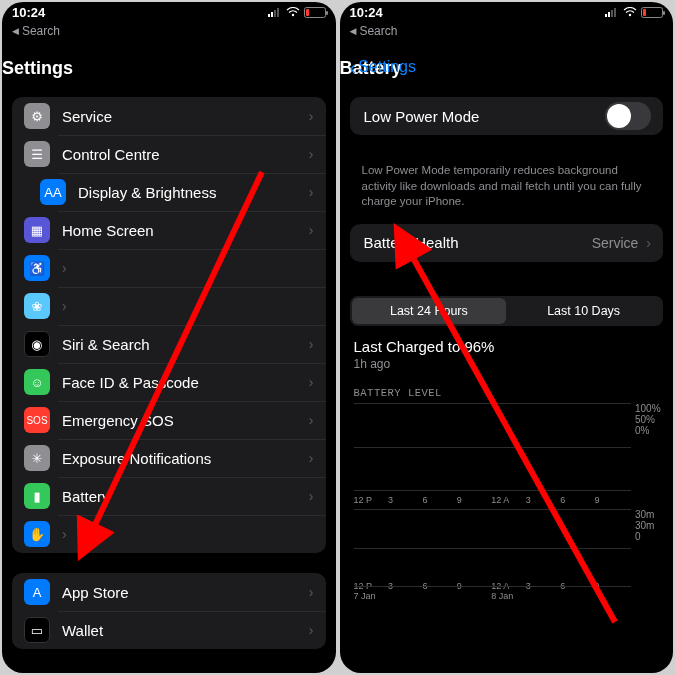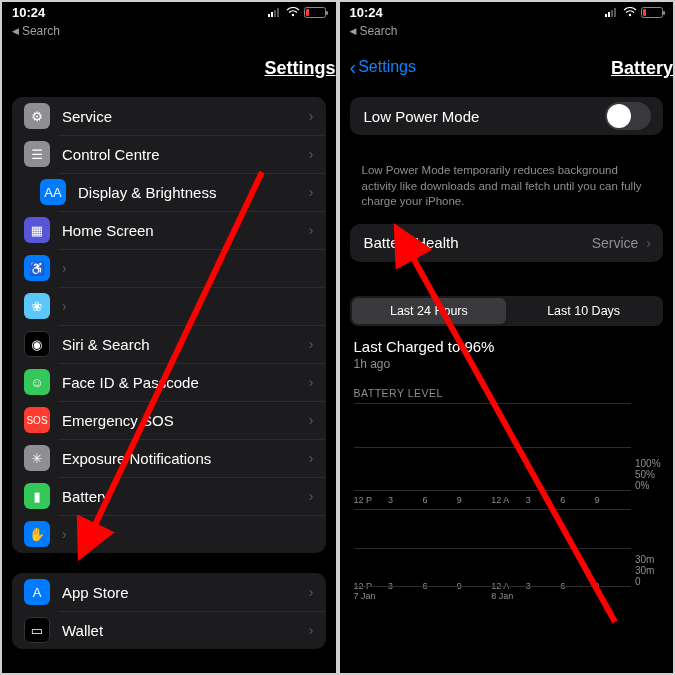--- a/index.html
+++ b/index.html
@@ -14,20 +14,21 @@
     position: relative;
   }
   .phone {
     width: 50%;
     height: 100%;
     background: #000;
     overflow: hidden;
     position: relative;
     display: flex;
     flex-direction: column;
+    border-radius: 21px;
   }
   .status-bar {
     height: 20px;
     display: flex; align-items: center; justify-content: space-between;
     padding: 0 10px;
     font-size: 13px; font-weight: 600;
   }
   .status-icons { display:flex; gap:4px; align-items:center; }
   .signal { width:14px; height:10px; display:flex; gap:1px; align-items:flex-end;}
   .signal i { width:2px; background:#fff; display:block;}
@@ -41,23 +42,22 @@
     position:relative;
   }
   .battery-pill::after{ content:""; position:absolute; right:-3px; top:3px; width:2px; height:4px; background:#888; border-radius:1px;}
   .battery-fill { position:absolute; left:1px; top:1px; bottom:1px; width:15%; background:#ff3b30; border-radius:1px;}
   .back-crumb {
     font-size:12px; color:#9ea0a5; padding: 2px 10px 6px;
     display:flex; align-items:center; gap:3px;
   }
   .back-crumb .caret { font-size:9px; }
   .title-row {
-    text-align:right; font-size:18px; font-weight:600; padding: 14px 0 18px;
+    text-align:left; font-size:18px; font-weight:600; padding: 14px 0 18px;
     position:relative;
-    text-decoration:underline;
   }
   .title-row .nav-back {
     position:absolute; left:10px; top:14px; color:#0a84ff; font-size:16px; font-weight:400;
     display:flex; align-items:center; gap:2px;
   }
   .title-row .nav-back .chev { font-size:20px; font-weight:300; line-height:14px; }
   .list-group {
     background:#1c1c1e; border-radius:10px; margin:0 10px 20px;
     overflow:hidden;
   }
@@ -86,25 +86,25 @@
   .toggle .knob{ position:absolute; left:2px; top:2px; width:24px; height:24px; background:#fff; border-radius:50%;}
 
   .seg {
     display:flex; background:#1c1c1e; border-radius:8px; margin:0 10px 12px; padding:2px;
   }
   .seg > div { flex:1; text-align:center; font-size:12.5px; padding:6px 0; border-radius:6px; color:#fff;}
   .seg > div.active { background:#3a3a3c; }
 
   .section-h { font-size:15px; padding:0 14px;}
   .sub-h { color:#8e8e93; font-size:12px; padding:2px 14px 10px;}
-  .chart-title { color:#8e8e93; font-size:10.5px; letter-spacing:0.5px; padding:6px 14px 4px;}
+  .chart-title { color:#8e8e93; font-size:10.5px; letter-spacing:0.5px; padding:6px 14px 4px;font-family:Liberation Mono, monospace;}
 
   .chart-wrap { position:relative; margin:0 14px 4px; }
   .chart-axis-r { position:absolute; right:-2px; top:0; bottom:14px; width:32px;
-    display:flex; flex-direction:column; justify-content:flex-end; font-size:10px; color:#8e8e93; text-align:left; padding-left:6px;}
+    display:flex; flex-direction:column; justify-content:flex-start; font-size:10px; color:#8e8e93; text-align:left; padding-left:6px;}
   .chart-grid { position:absolute; left:0; right:28px; top:0; bottom:14px; }
   .chart-grid .gl { position:absolute; left:0; right:0; height:1px; background:#2c2c2e;}
   .chart-canvas { position:relative; height:90px; margin-right:30px; display:flex; align-items:flex-end; gap:1px;}
   .chart-canvas.sm { height:70px; }
   .bar { flex:1; display:flex; flex-direction:column; justify-content:flex-end; }
   .bar .g { background:#30d158; width:100%; }
   .bar .r { background:#ff453a; width:100%; }
   .bar .b { background:#0a84ff; width:100%; }
   .bar .b2 { background:#64d2ff; width:100%; }
   .tick-row { display:flex; margin:2px 30px 0 0; font-size:9px; color:#8e8e93;}

